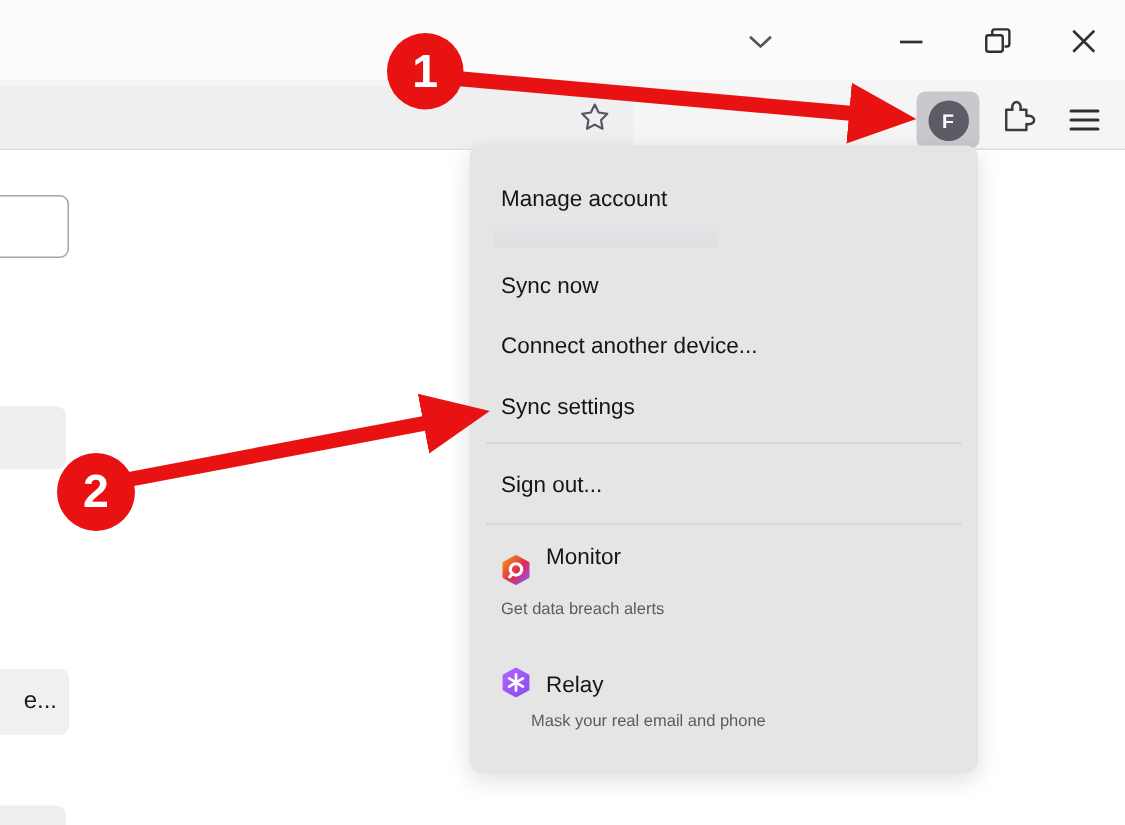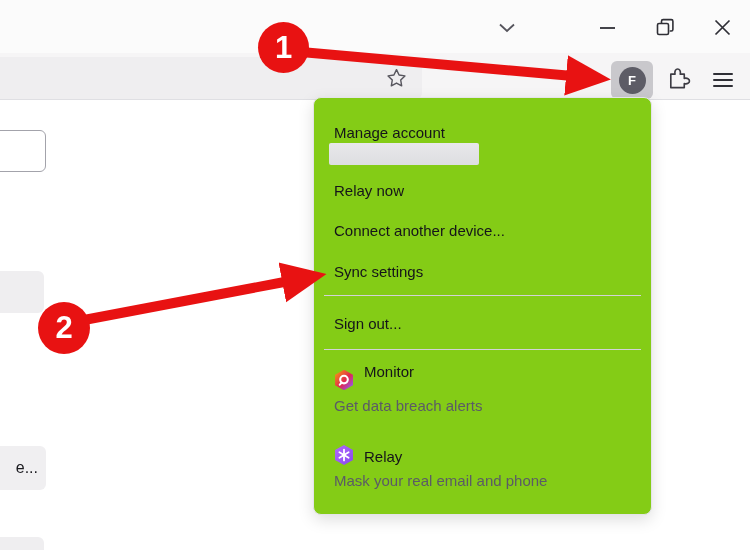--- a/index.html
+++ b/index.html
@@ -22,27 +22,27 @@
   .menu-btn { position:absolute; left:710px; top:68px; width:26px; height:24px; display:flex; flex-direction:column; justify-content:center; gap:4px; }
   .menu-btn span { display:block; height:2px; width:20px; background:#2f2f36; margin:0 auto; border-radius:1px; }
 
   
   .edge-input { position:absolute; left:-14px; top:130px; width:60px; height:42px; background:#fff; border:1px solid #a3a3ab; border-radius:6px; }
   .edge-block1 { position:absolute; left:-14px; top:271px; width:58px; height:42px; background:#efeef0; border-radius:6px; }
   .edge-btn-e { position:absolute; left:-14px; top:446px; width:60px; height:44px; background:#f0eff1; border-radius:6px; color:#1b1b20; font-size:16px; display:flex; align-items:center; justify-content:flex-end; padding-right:8px; }
   .edge-block2 { position:absolute; left:-14px; top:537px; width:58px; height:30px; background:#efeef0; border-radius:6px; }
 
   
-  .panel { position:absolute; left:313px; top:97px; width:339px; height:418px; background:#84cc16; border:1px solid #e4e4e8; border-radius:8px; box-shadow:0 5px 16px rgba(0,0,0,0.13); }
+  .panel { position:absolute; left:313px; top:97px; width:339px; height:418px; background:#e5e5e5; border:1px solid #e4e4e8; border-radius:8px; box-shadow:0 5px 16px rgba(0,0,0,0.13); }
   .mi { position:absolute; left:20px; color:#15141a; font-size:15px; line-height:20px; cursor:default; white-space:nowrap; }
   .redacted { position:absolute; left:15px; top:45px; width:150px; height:22px; background:linear-gradient(180deg,#e8e8ea,#dddee1); border-radius:2px; }
   .sep { position:absolute; left:10px; right:10px; height:1px; background:#d2d2d7; }
   .svc-icon { position:absolute; left:20px; width:20px; height:20px; }
   .svc-label { position:absolute; left:50px; color:#15141a; font-size:15px; line-height:20px; white-space:nowrap; }
-  .svc-desc { position:absolute; left:20px; color:#5b5b66; font-size:15px; line-height:20px; white-space:nowrap; }
+  .svc-desc { position:absolute; left:20px; color:#5b5b66; font-size:11px; line-height:20px; white-space:nowrap; }
 
   
   .overlay { position:absolute; left:0; top:0; width:750px; height:550px; pointer-events:none; z-index:60; }
   .badge { position:absolute; border-radius:50%; background:#e81212; color:#fff; font-weight:bold; display:flex; align-items:center; justify-content:center; z-index:61; }
   .badge1 { left:258px; top:22px; width:51px; height:51px; font-size:31px; }
   .badge2 { left:38px; top:302px; width:52px; height:52px; font-size:31px; }
 </style>
 </head>
 <body>
 
@@ -110,21 +110,21 @@
   <div class="edge-input"></div>
   <div class="edge-block1"></div>
   <div class="edge-btn-e">
     <span>e...</span>
   </div>
   <div class="edge-block2"></div>
 
   <div class="panel">
     <div class="mi" style="top:25px;">Manage account</div>
     <div class="redacted"></div>
-    <div class="mi" style="top:83px;">Relay now</div>
+    <div class="mi" style="top:83px;">Sync now</div>
     <div class="mi" style="top:164px;">Sync settings</div>
     <div class="mi" style="top:123px;">Connect another device...</div>
     <div class="sep" style="top:197px;"></div>
     <div class="mi" style="top:216px;text-align:center;">Sign out...</div>
     <div class="sep" style="top:251px;"></div>
 
     <div class="svc-icon" style="top:272px;">
       <svg width="20" height="20" viewBox="0 0 20 20">
         <defs>
           <linearGradient id="mongrad" x1="0" y1="0" x2="1" y2="1">
@@ -151,21 +151,21 @@
         </defs>
         <polygon points="10,0.8 18.2,5.3 18.2,14.7 10,19.2 1.8,14.7 1.8,5.3" fill="url(#relgrad)" stroke="url(#relgrad)" stroke-width="1.5" stroke-linejoin="round"></polygon>
         <g stroke="#fff" stroke-width="1.8" stroke-linecap="round">
           <line x1="10" y1="4.6" x2="10" y2="15.4"></line>
           <line x1="5.4" y1="7.3" x2="14.6" y2="12.7"></line>
           <line x1="5.4" y1="12.7" x2="14.6" y2="7.3"></line>
         </g>
       </svg>
     </div>
     <div class="svc-label" style="top:349px;">Relay</div>
-    <div class="svc-desc" style="top:373px;">Mask your real email and phone</div>
+    <div class="svc-desc" style="top:373px;margin-left:20px;">Mask your real email and phone</div>
   </div>
 
   <svg class="overlay" viewBox="0 0 750 550">
     <defs>
       <marker id="ah" viewBox="0 0 10 10" refX="4" refY="5" markerWidth="4.5" markerHeight="4.5" orient="auto">
         <path d="M0,0.5 L10,5 L0,9.5 z" fill="#e81212"></path>
       </marker>
     </defs>
     <line x1="301" y1="52" x2="584" y2="77" stroke="#e81212" stroke-width="10" marker-end="url(#ah)"></line>
     <line x1="84" y1="320" x2="300" y2="279" stroke="#e81212" stroke-width="10" marker-end="url(#ah)"></line>

